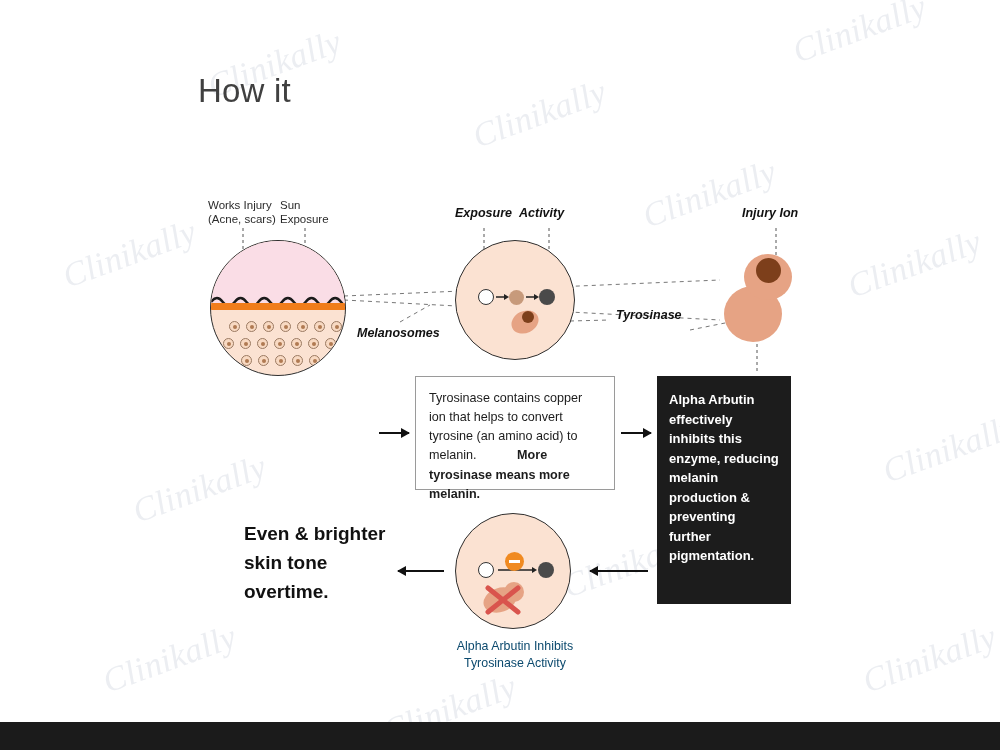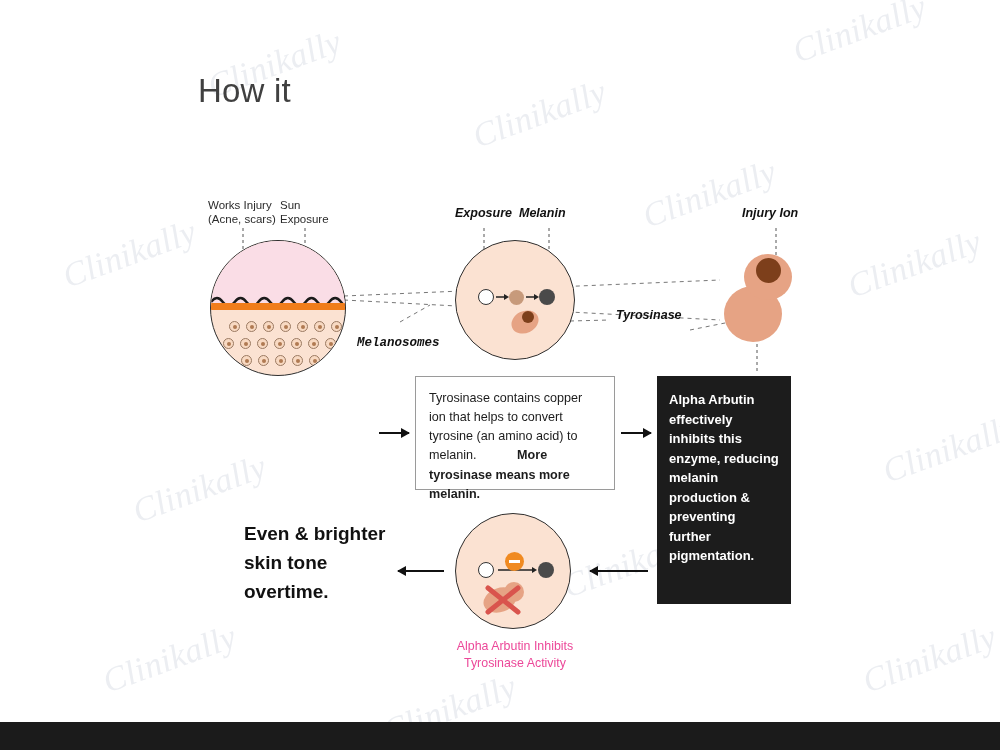--- a/index.html
+++ b/index.html
@@ -198,21 +198,21 @@
     line-height: 1.52;
   }
 
   
   #cap3 {
     position: absolute;
     left: 430px; top: 638px;
     width: 170px;
     text-align: center;
     font-size: 12.4px;
-    color: #ec4899;
+    color: #0c4a6e;
     line-height: 1.4;
   }
 
   
   #bottombar {
     position: absolute;
     left: 0; bottom: 0;
     width: 1000px; height: 28px;
     background: #1b1b1b;
   }
@@ -319,22 +319,22 @@
       <polygon points="53,56 48,53 48,59" fill="#222"></polygon>
       <line x1="70" y1="56" x2="80" y2="56" stroke="#222" stroke-width="1.4"></line>
       <polygon points="83,56 78,53 78,59" fill="#222"></polygon>
     </svg>
 
     <div style="position:absolute; left:55px; top:70px; width:28px; height:22px; background:#e6a384; border-radius:50%; transform:rotate(-25deg);"></div>
     <div style="position:absolute; left:66px; top:70px; width:12px; height:12px; background:#7d3f1b; border-radius:50%;"></div>
   </div>
 
   <div class="lbl-it" style="left:455px; top:206px;">Exposure</div>
-  <div class="lbl-it" style="left:519px; top:206px;">Melanin</div>
-  <div class="lbl-it" style="left:357px; top:336px;font-family:Liberation Mono, monospace;">Melanosomes</div>
+  <div class="lbl-it" style="left:519px; top:206px;">Activity</div>
+  <div class="lbl-it" style="left:357px; top:326px;">Melanosomes</div>
   <div class="lbl-it" style="left:616px; top:308px;">Tyrosinase</div>
   <div class="lbl-it" style="left:742px; top:206px;">Injury Ion</div>
 
   <div id="enzyme">
     <div class="lobe" style="left:6px; top:34px; width:58px; height:56px;"></div>
     <div class="lobe" style="left:26px; top:2px; width:48px; height:46px;"></div>
     <div class="copper"></div>
   </div>
 
 

